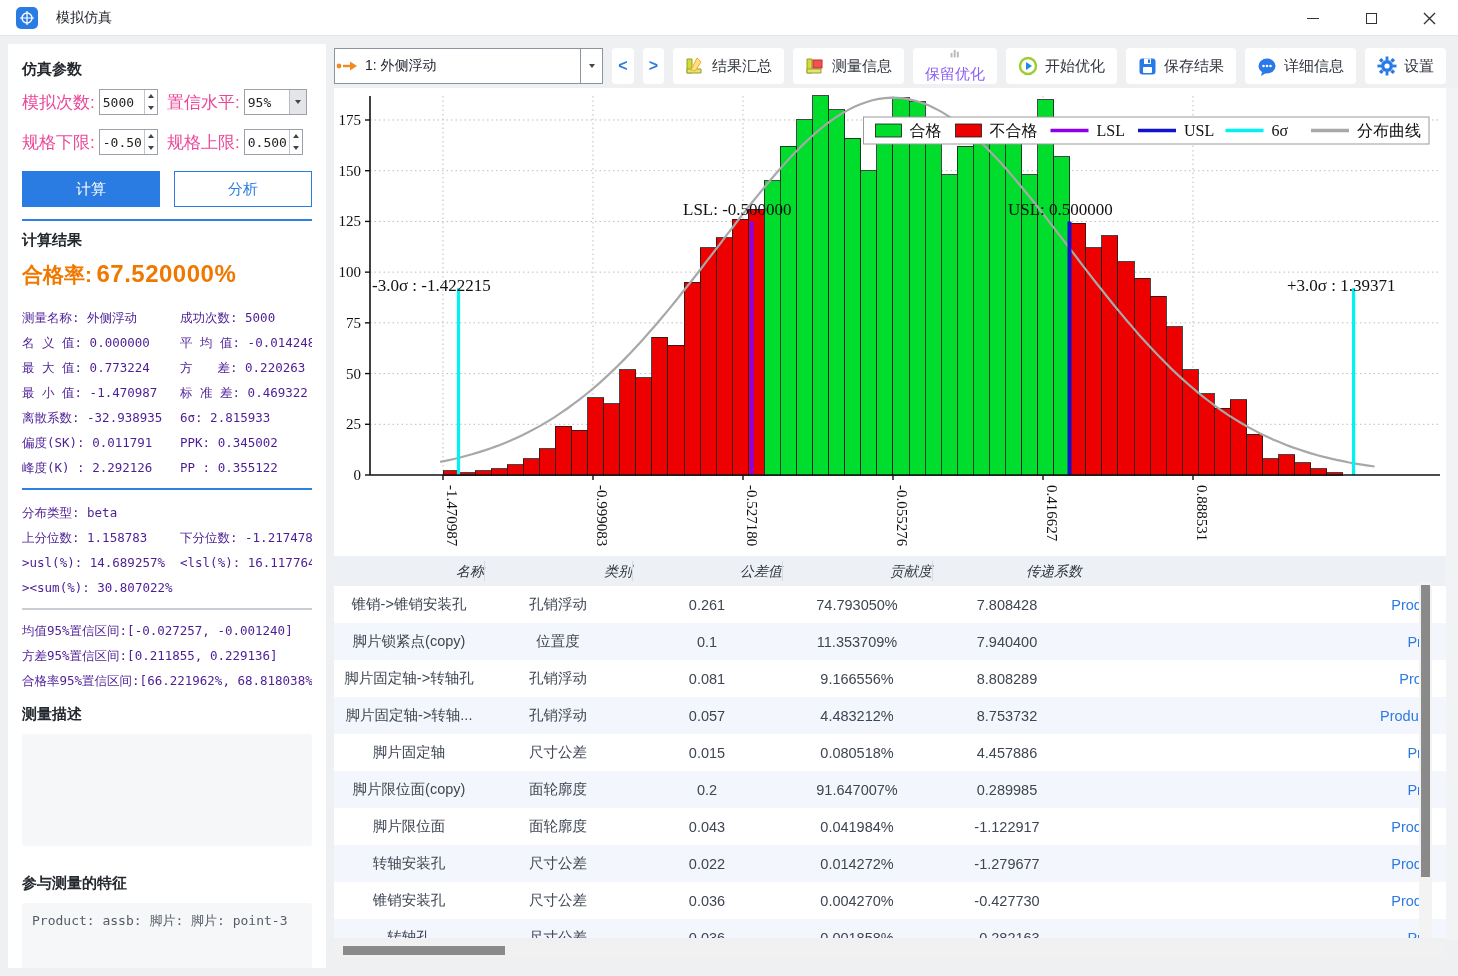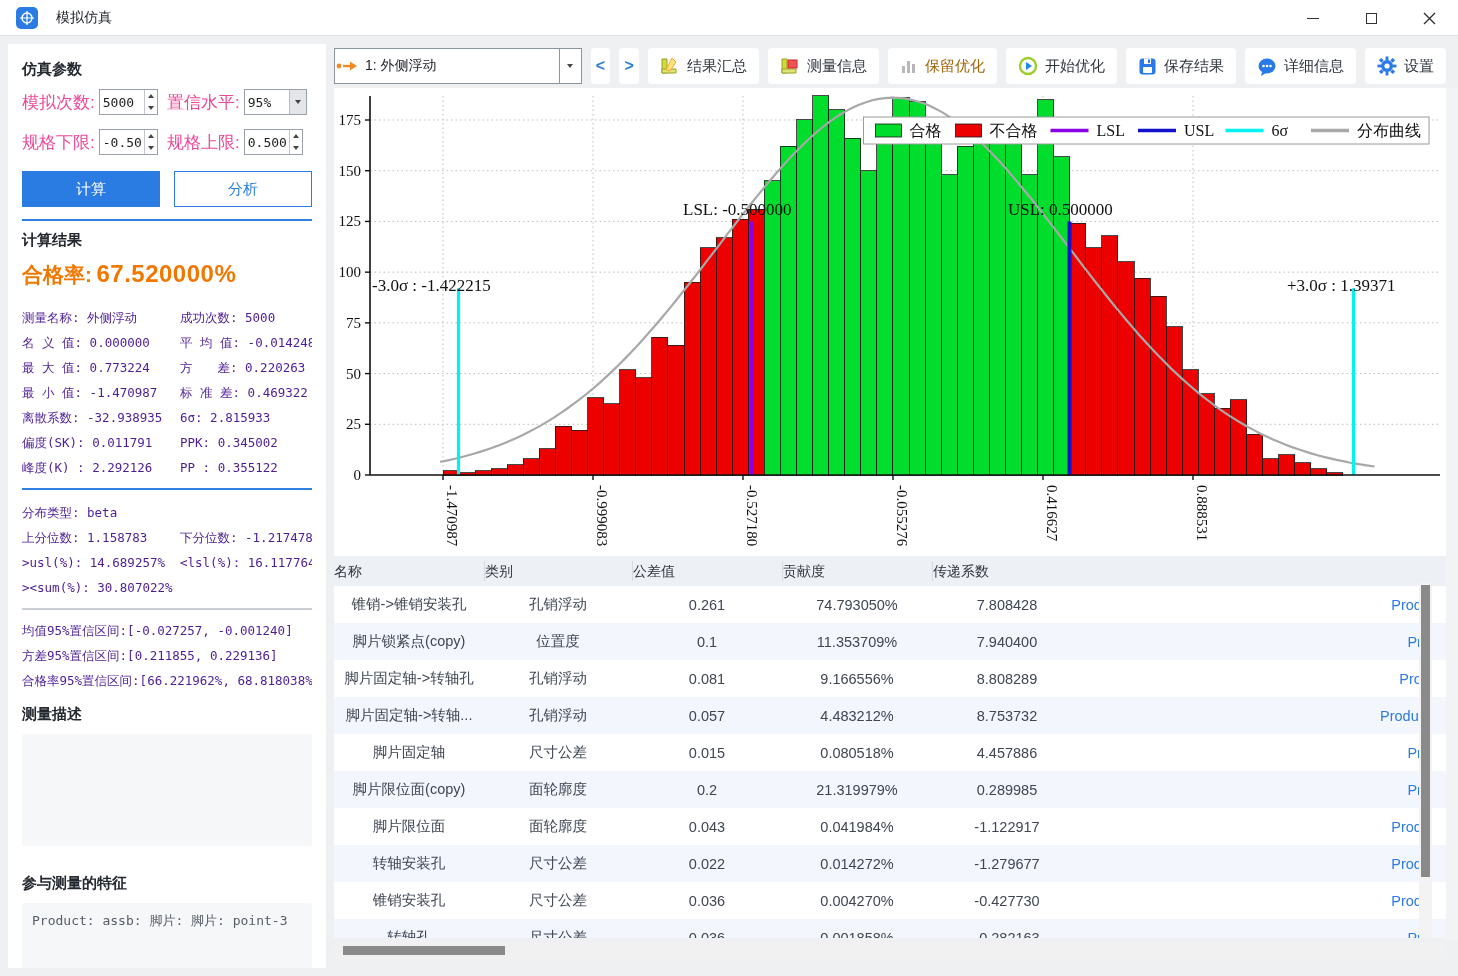--- a/index.html
+++ b/index.html
@@ -55,29 +55,29 @@
   
   .main { position:absolute; left:334px; top:44px; width:1112px; height:932px; }
   .toolbar { height:44px; display:flex; align-items:center; gap:9px; }
   .combo { width:302px; height:36px; background:#fff; border:1px solid #8c949e; display:flex; align-items:center; cursor:pointer; }
   .combo-text { flex:1; font-size:14px; color:#23272e; padding-left:6px; }
   .combo-btn { width:22px; height:34px; border-left:1px solid #8c949e; display:flex; align-items:center; justify-content:center; }
   .navbtn { width:24px; height:36px; background:#fff; border:none; border-radius:4px; color:#2a7ce2;
     font-size:16px; font-weight:bold; cursor:pointer; display:flex; align-items:center; justify-content:center; }
   .toolbtn { height:36px; background:#fff; border:none; border-radius:4px; padding:0 12px; font-size:15px;
     color:#2f343d; cursor:pointer; display:flex; align-items:center; gap:7px; white-space:nowrap; }
-  .toolbtn.disabled { color:#a16207; cursor:default; }
+  .toolbtn.disabled { color:#8b5cf6; cursor:default;flex-direction:column; }
   .chart-card { position:relative; width:1112px; height:468px; background:#fff; margin-top:0; }
   #chart { display:block; }
 
   
   .table-wrap { position:relative; width:1112px; height:382px; background:#fff; overflow:hidden; }
   .thead, .trow { display:grid; grid-template-columns:150px 148px 150px 150px 150px 1fr; align-items:center; }
   .thead { height:30px; background:#edf0f5; font-size:14px; color:#2f343d; }
-  .th { text-align:left; height:20px; line-height:20px; }
+  .th { text-align:right; height:20px; line-height:20px;font-style:italic; }
   .th + .th { border-left:1px solid #d6dae1; }
   .th:last-child { border-left:none; }
   .trow { height:37px; font-size:14.5px; color:#3f4652; }
   .trow:nth-child(even) { background:#f3f6fc; }
   .td { text-align:center; white-space:nowrap; overflow:hidden; }
   .td.link { text-align:right; padding-right:16px; color:#2d7be0; cursor:pointer; }
   .vscroll { position:absolute; right:14px; top:26px; width:13px; height:356px; background:#f3f3f3; }
   .vthumb { position:absolute; left:2px; top:3px; width:9px; height:292px; background:#8a8a8a; cursor:pointer; }
   .hscroll { position:absolute; left:0px; top:899px; width:1112px; height:15px; background:#f1f1f1; }
   .hthumb { position:absolute; left:9px; top:3px; width:162px; height:9px; background:#8a8a8a; cursor:pointer; }
@@ -486,21 +486,21 @@
             <div class="td">尺寸公差</div>
             <div class="td">0.015</div>
             <div class="td">0.080518%</div>
             <div class="td">4.457886</div>
             <div class="td link">Pro</div>
           </div>
           <div class="trow">
             <div class="td">脚片限位面(copy)</div>
             <div class="td">面轮廓度</div>
             <div class="td">0.2</div>
-            <div class="td">21.319979%</div>
+            <div class="td">91.647007%</div>
             <div class="td">0.289985</div>
             <div class="td link">Pro</div>
           </div>
           <div class="trow">
             <div class="td">脚片限位面</div>
             <div class="td">面轮廓度</div>
             <div class="td">0.043</div>
             <div class="td">0.041984%</div>
             <div class="td">-1.122917</div>
             <div class="td link">Produ</div>

